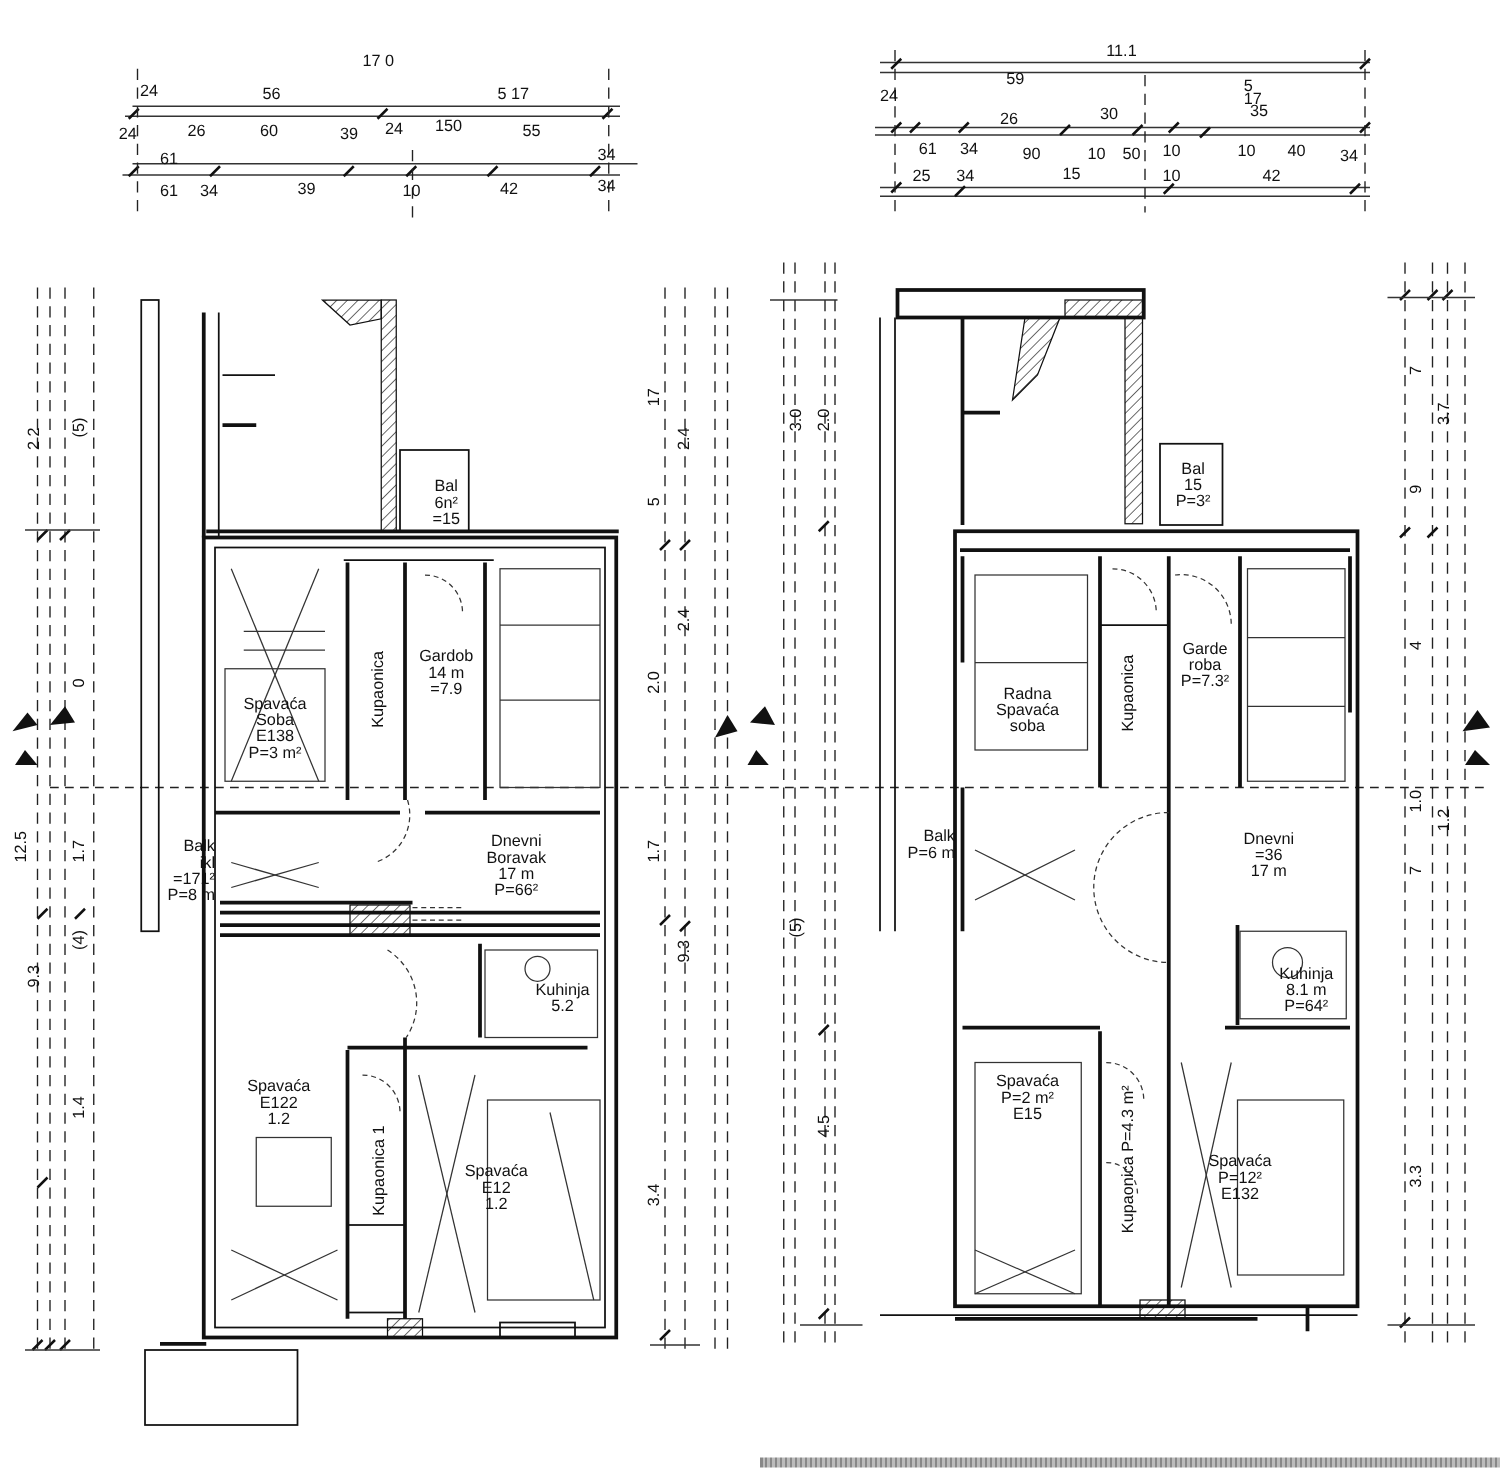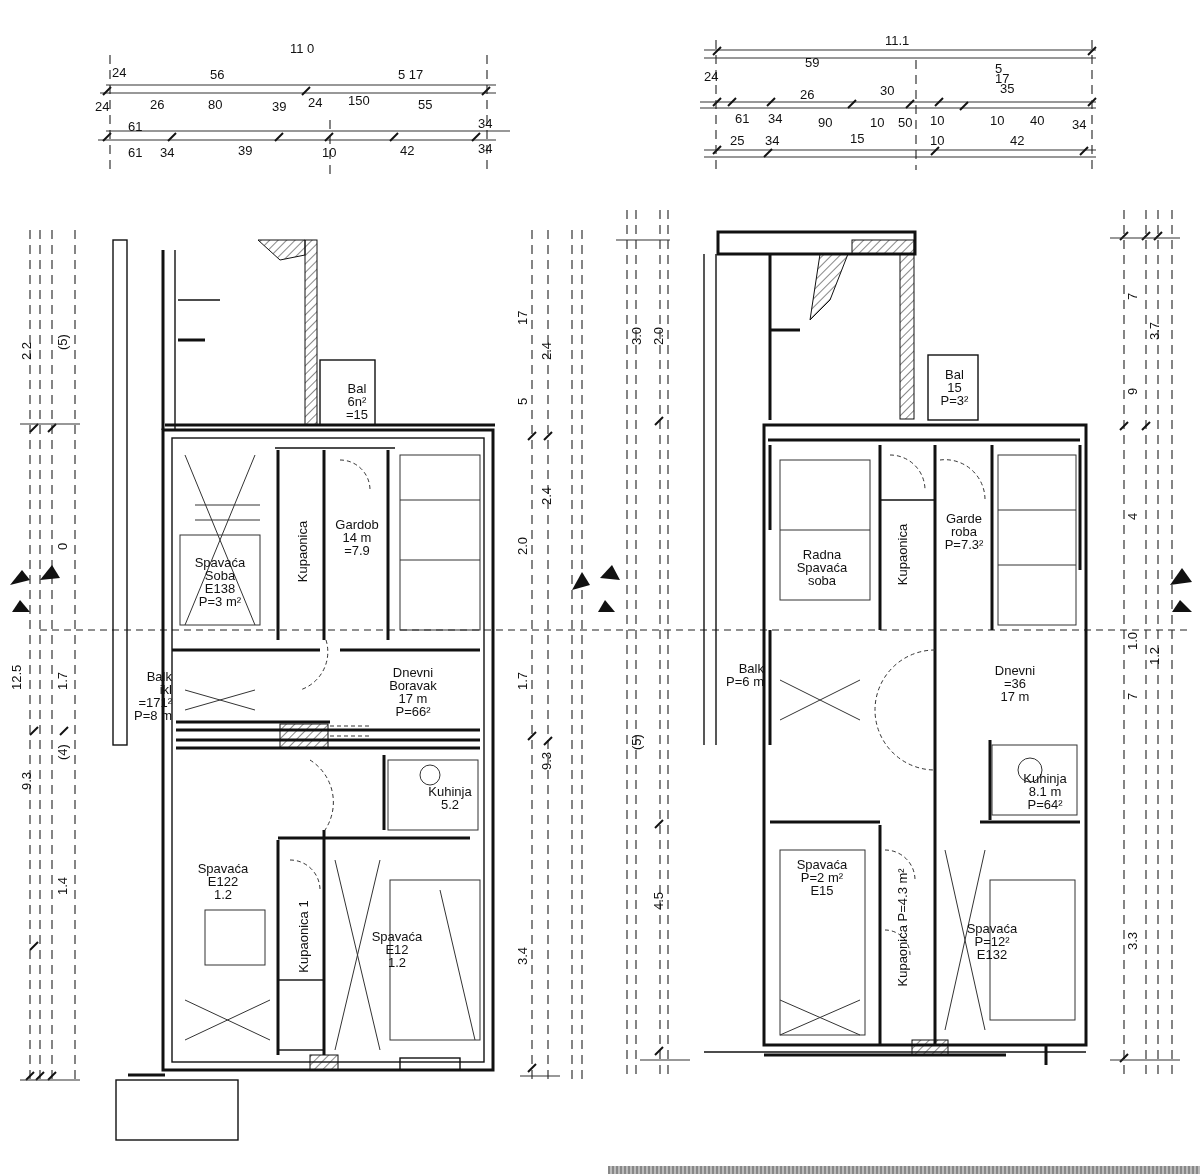--- a/index.html
+++ b/index.html
@@ -277,27 +277,27 @@
     <polygon points="572,590 582,572 590,585" fill="#111"></polygon>
     <polygon points="600,578 612,565 620,580" fill="#111"></polygon>
     <polygon points="605,600 615,612 598,612" fill="#111"></polygon>
   </g>
   <g>
     <polygon points="1170,585 1182,568 1192,582" fill="#111"></polygon>
     <polygon points="1180,600 1192,612 1172,612" fill="#111"></polygon>
   </g>
 </svg>
 
-<span class="dimtxt" style="left:290px;top:42px">11 0</span>
+<span class="dimtxt" style="left:290px;top:42px">17 0</span>
 <span class="dimtxt" style="left:112px;top:66px">24</span>
 <span class="dimtxt" style="left:210px;top:68px">56</span>
 <span class="dimtxt" style="left:398px;top:68px">5 17</span>
 <span class="dimtxt" style="left:95px;top:100px">24</span>
 <span class="dimtxt" style="left:150px;top:98px">26</span>
-<span class="dimtxt" style="left:208px;top:98px">80</span>
+<span class="dimtxt" style="left:208px;top:98px">60</span>
 <span class="dimtxt" style="left:272px;top:100px">39</span>
 <span class="dimtxt" style="left:308px;top:96px">24</span>
 <span class="dimtxt" style="left:348px;top:94px">150</span>
 <span class="dimtxt" style="left:418px;top:98px">55</span>
 <span class="dimtxt" style="left:128px;top:120px">61</span>
 <span class="dimtxt" style="left:478px;top:117px">34</span>
 <span class="dimtxt" style="left:128px;top:146px">61</span>
 <span class="dimtxt" style="left:160px;top:146px">34</span>
 <span class="dimtxt" style="left:238px;top:144px">39</span>
 <span class="dimtxt" style="left:322px;top:146px">10</span>

